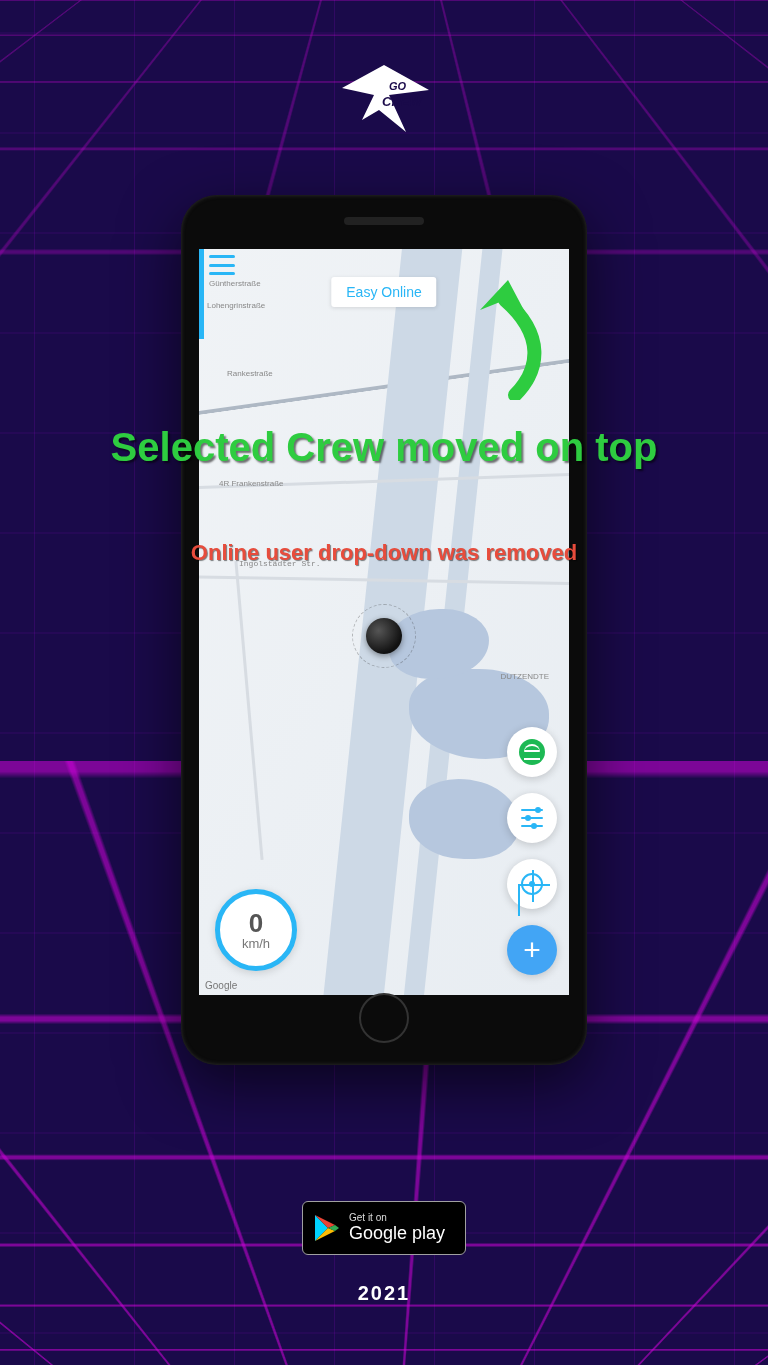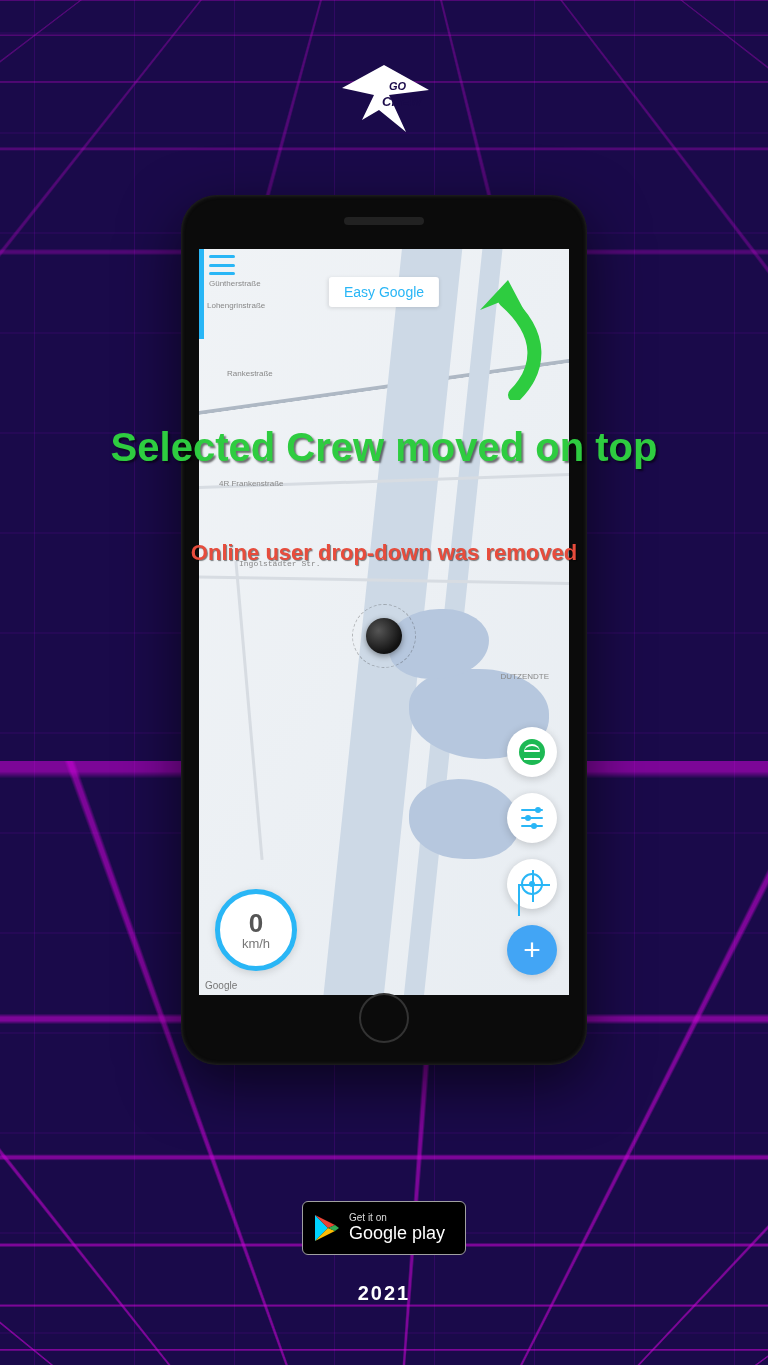--- a/index.html
+++ b/index.html
@@ -318,21 +318,21 @@
     </div>
 
     <div class="left-bar"></div>
 
     <div class="menu-btn">
       <span></span>
       <span></span>
       <span></span>
     </div>
 
-    <div class="crew-chip">Easy Google</div>
+    <div class="crew-chip">Easy Online</div>
 
     <div class="user-marker"></div>
 
     <div class="fab-col">
       <div class="fab">
         <div class="spotify-icon"></div>
       </div>
       <div class="fab">
         <div class="sliders-icon">
             <span></span>

